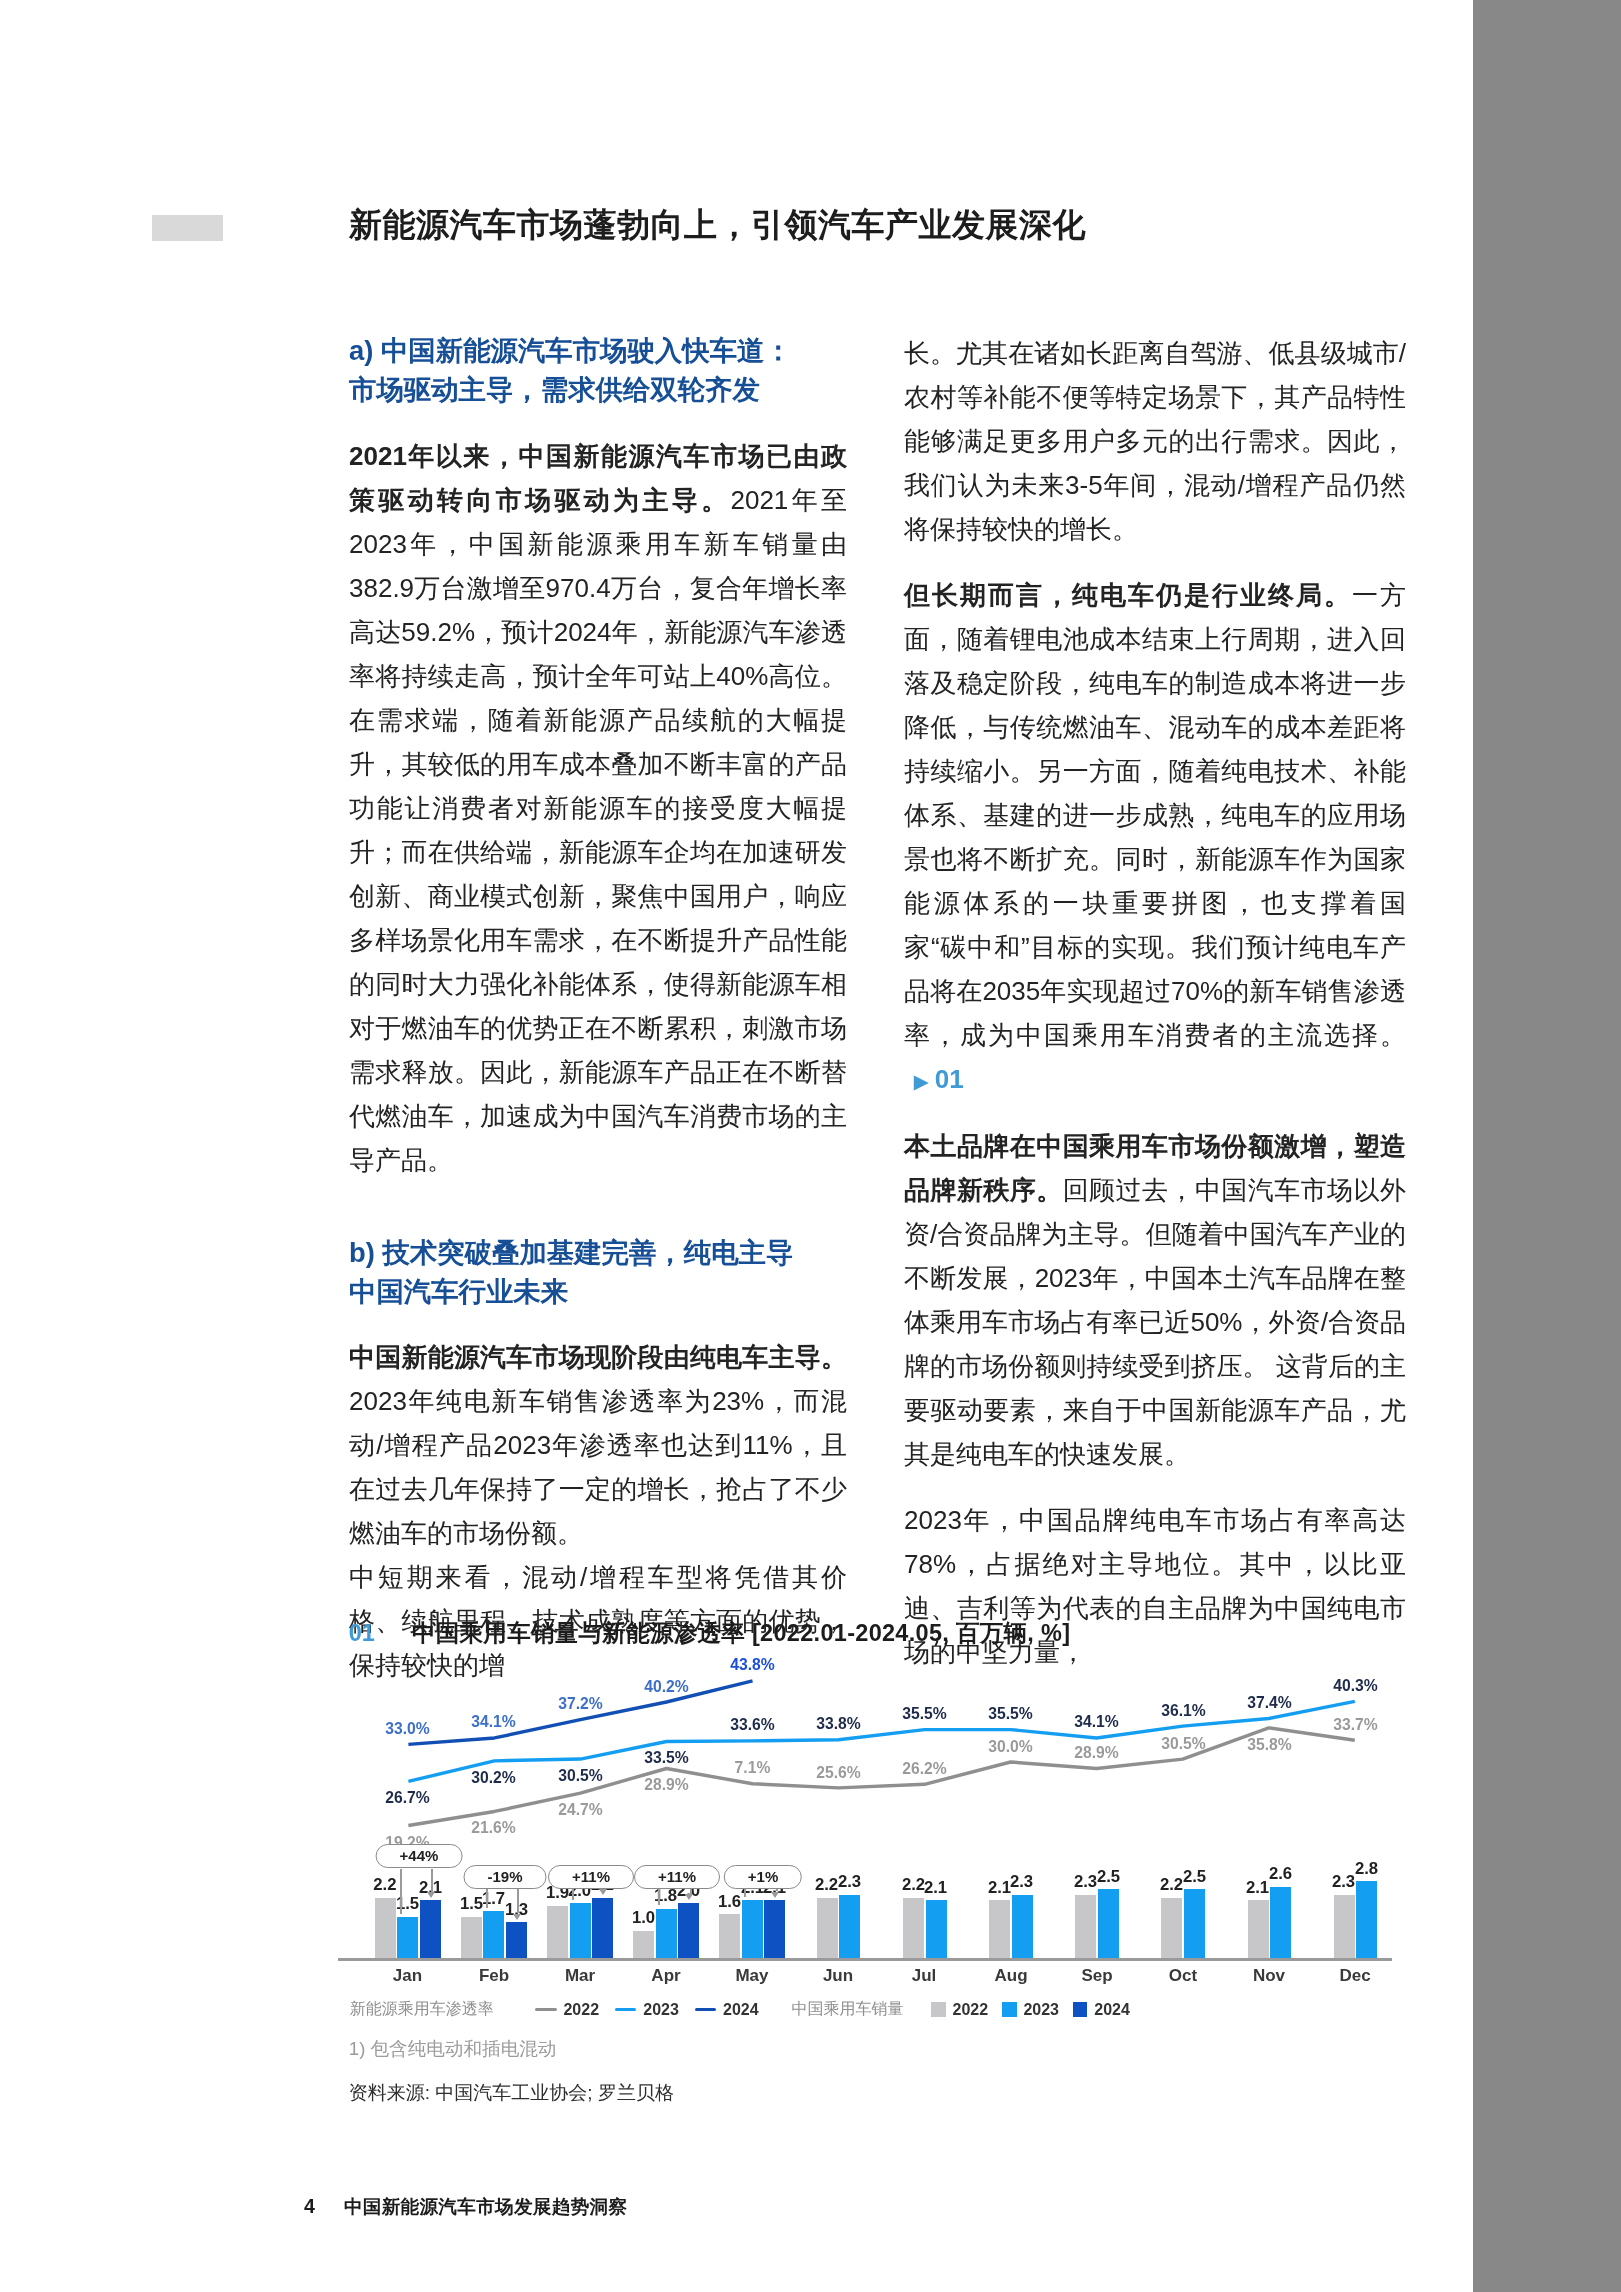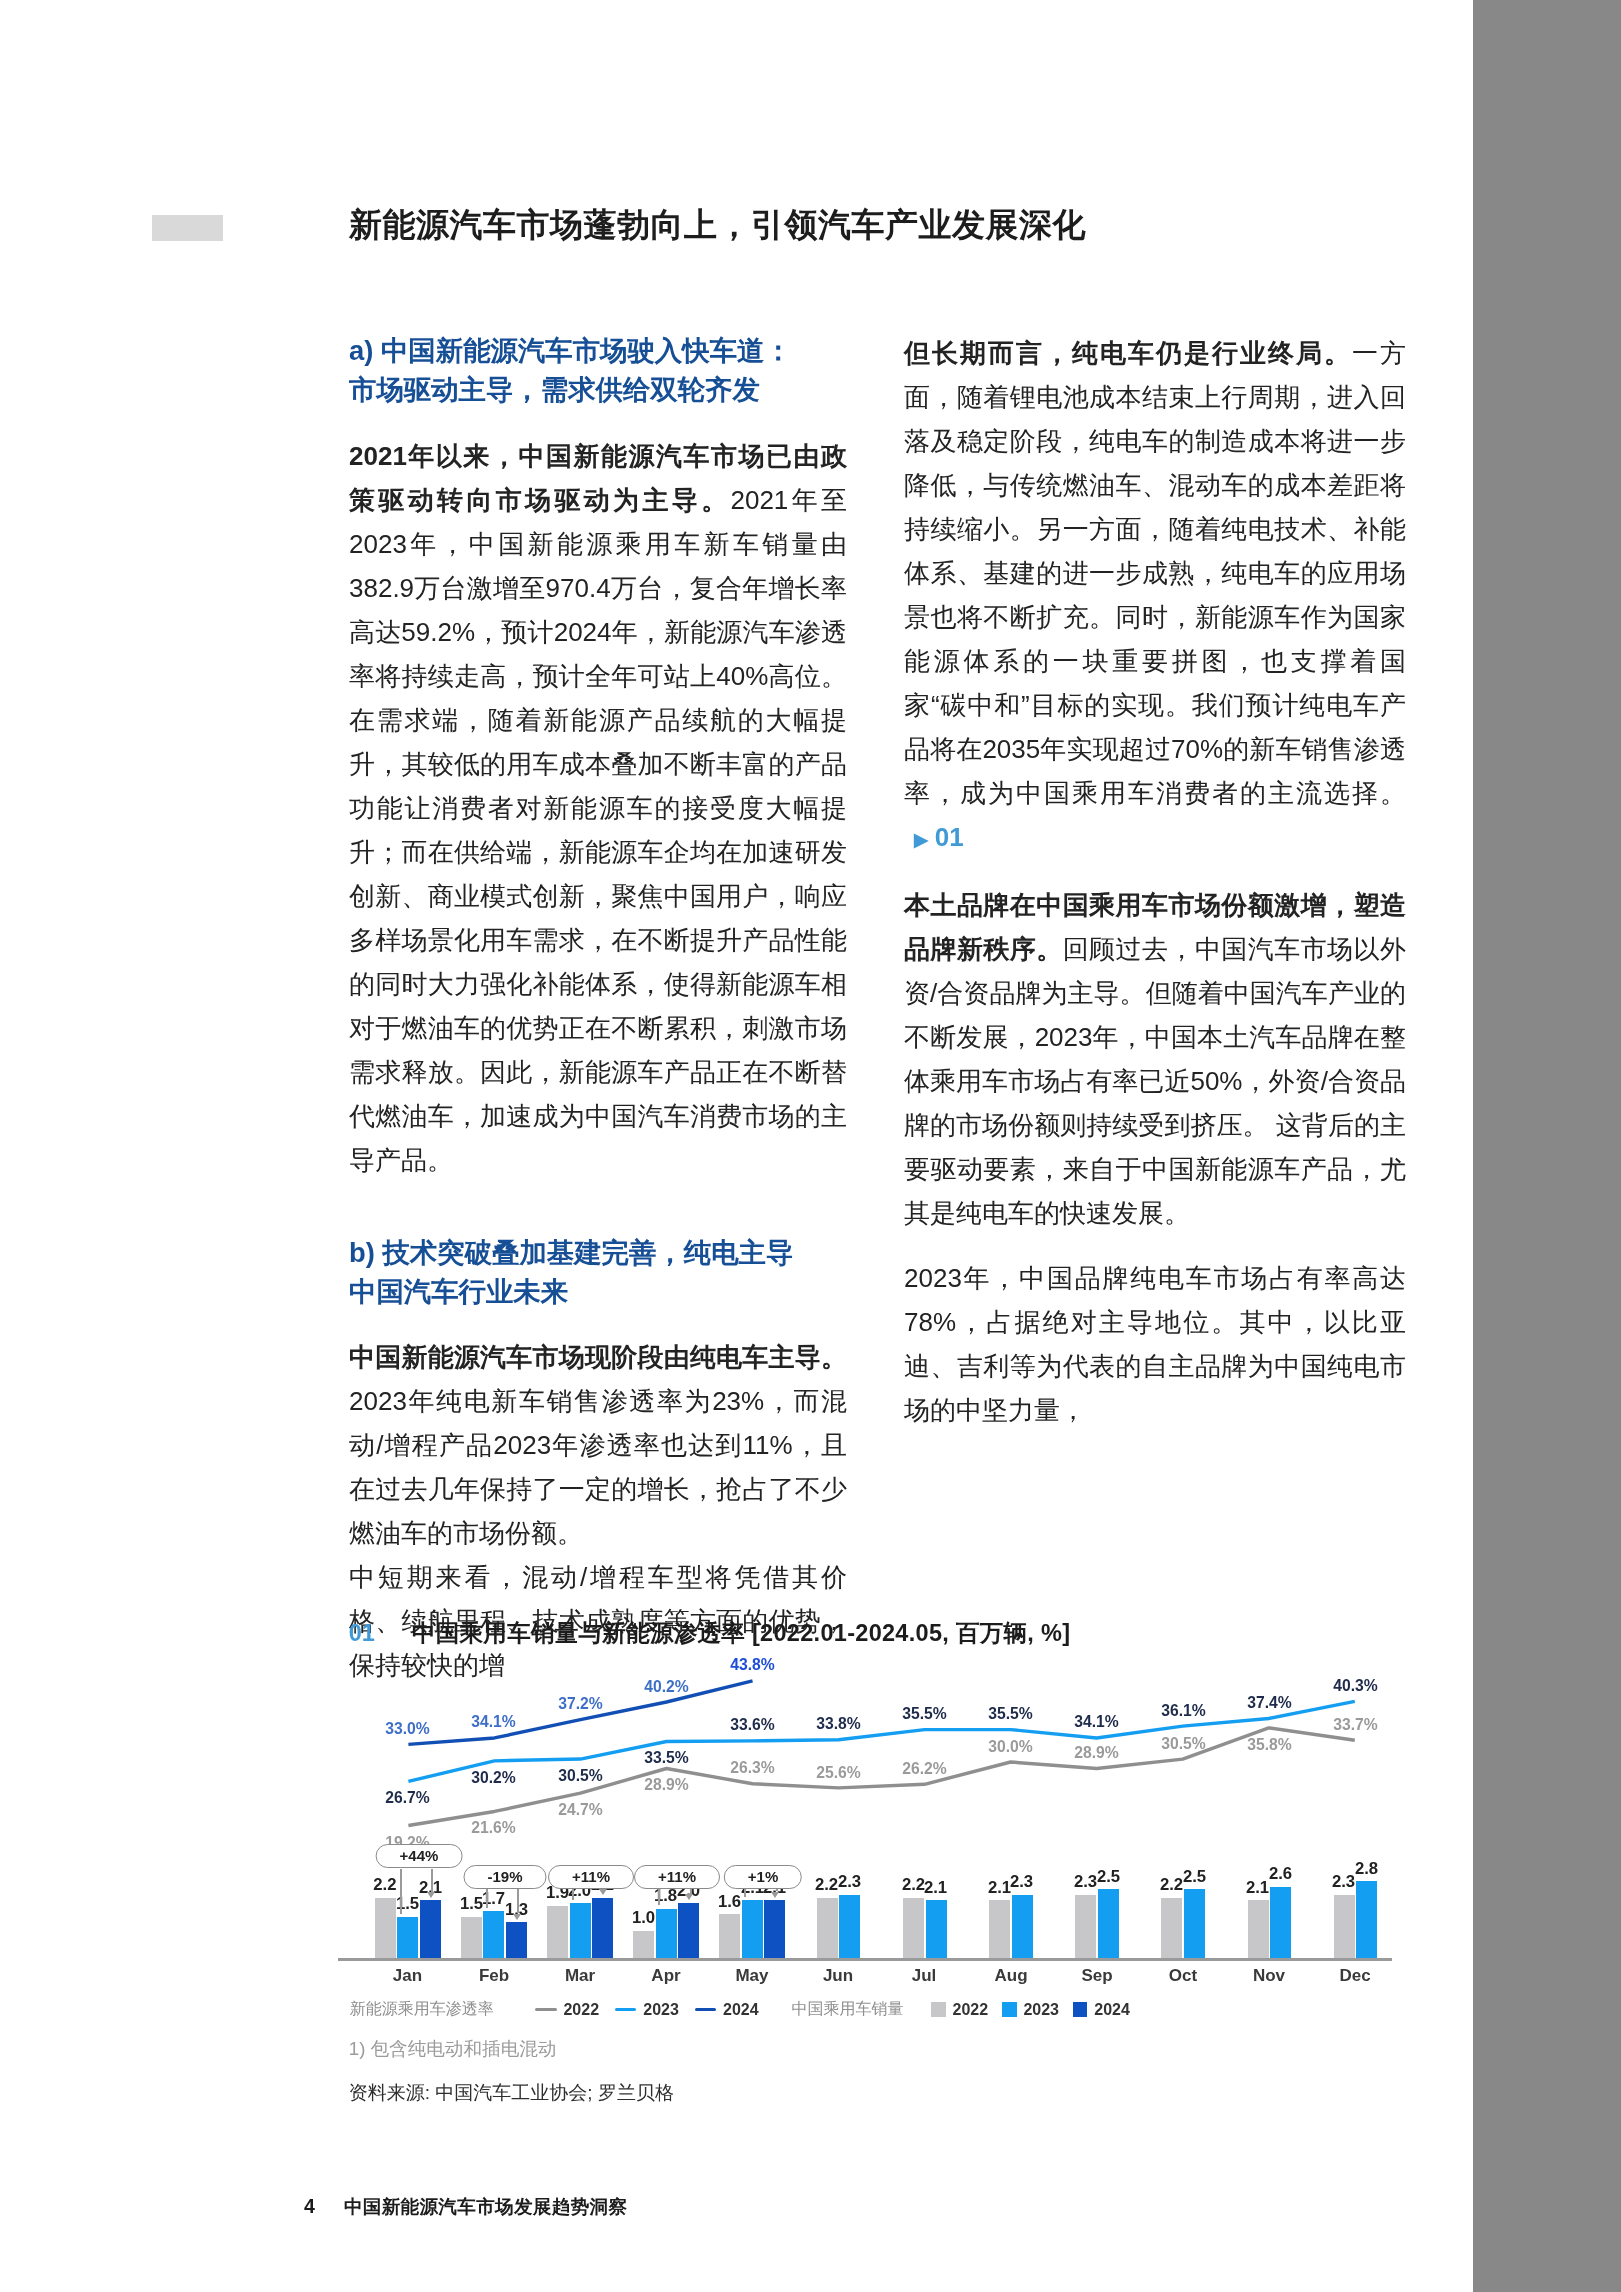--- a/index.html
+++ b/index.html
@@ -63,20 +63,21 @@
 
   <div class="col col-left">
     <h2 class="sec">a) 中国新能源汽车市场驶入快车道：市场驱动主导，需求供给双轮齐发</h2>
     <p><span class="lead">2021年以来，中国新能源汽车市场已由政策驱动转向市场驱动为主导。</span><span>2021年至2023年，中国新能源乘用车新车销量由382.9万台激增至970.4万台，复合年增长率高达59.2%，预计2024年，新能源汽车渗透率将持续走高，预计全年可站上40%高位。在需求端，随着新能源产品续航的大幅提升，其较低的用车成本叠加不断丰富的产品功能让消费者对新能源车的接受度大幅提升；而在供给端，新能源车企均在加速研发创新、商业模式创新，聚焦中国用户，响应多样场景化用车需求，在不断提升产品性能的同时大力强化补能体系，使得新能源车相对于燃油车的优势正在不断累积，刺激市场需求释放。因此，新能源车产品正在不断替代燃油车，加速成为中国汽车消费市场的主导产品。</span></p>
     <h2 class="sec mt">b) 技术突破叠加基建完善，纯电主导中国汽车行业未来</h2>
     <p class="nogap"><span class="lead">中国新能源汽车市场现阶段由纯电车主导。</span><span>2023年纯电新车销售渗透率为23%，而混动/增程产品2023年渗透率也达到11%，且在过去几年保持了一定的增长，抢占了不少燃油车的市场份额。</span></p>
     <p class="gtop">中短期来看，混动/增程车型将凭借其价格、续航里程、技术成熟度等方面的优势，保持较快的增</p>
   </div>
 
   <div class="col col-right">
+    <p>长。尤其在诸如长距离自驾游、低县级城市/农村等补能不便等特定场景下，其产品特性能够满足更多用户多元的出行需求。因此，我们认为未来3-5年间，混动/增程产品仍然将保持较快的增长。</p>
     <p><span class="lead">但长期而言，纯电车仍是行业终局。</span><span>一方面，随着锂电池成本结束上行周期，进入回落及稳定阶段，纯电车的制造成本将进一步降低，与传统燃油车、混动车的成本差距将持续缩小。另一方面，随着纯电技术、补能体系、基建的进一步成熟，纯电车的应用场景也将不断扩充。同时，新能源车作为国家能源体系的一块重要拼图，也支撑着国家“碳中和”目标的实现。我们预计纯电车产品将在2035年实现超过70%的新车销售渗透率，成为中国乘用车消费者的主流选择。</span><span class="figref"><span class="tri">▶</span><span>01</span></span></p>
     <p><span class="lead">本土品牌在中国乘用车市场份额激增，塑造品牌新秩序。</span><span>回顾过去，中国汽车市场以外资/合资品牌为主导。但随着中国汽车产业的不断发展，2023年，中国本土汽车品牌在整体乘用车市场占有率已近50%，外资/合资品牌的市场份额则持续受到挤压。 这背后的主要驱动要素，来自于中国新能源车产品，尤其是纯电车的快速发展。</span></p>
     <p>2023年，中国品牌纯电车市场占有率高达78%，占据绝对主导地位。其中，以比亚迪、吉利等为代表的自主品牌为中国纯电市场的中坚力量，</p>
   </div>
 
   <section class="fig">
     <div class="fig-head">
       <span class="fig-num">01</span>
       <span class="fig-title">中国乘用车销量与新能源渗透率 [2022.01-2024.05, 百万辆, %]</span>
     </div>
@@ -84,21 +85,21 @@
         <svg class="lines" width="1054" height="323" viewBox="0 0 1075 330">
           <polyline points="71.0,163.0 158.9,148.6 246.8,129.9 334.7,104.7 422.6,120.3 510.5,124.5 598.4,120.9 686.3,98.1 774.2,104.7 862.1,95.1 950.0,63.2 1037.9,75.9" fill="none" stroke="#8f8f8f" stroke-width="3.5" stroke-linejoin="round"></polyline>
           <polyline points="71.0,117.9 158.9,96.9 246.8,95.1 334.7,77.1 422.6,76.5 510.5,75.3 598.4,65.0 686.3,65.0 774.2,73.5 862.1,61.4 950.0,53.6 1037.9,36.2" fill="none" stroke="#149ef2" stroke-width="3.5" stroke-linejoin="round"></polyline>
           <polyline points="71.0,80.1 158.9,73.5 246.8,54.8 334.7,36.8 422.6,15.2" fill="none" stroke="#124fb5" stroke-width="3.5" stroke-linejoin="round"></polyline>
         </svg>
         <div class="axis" style="left: 0px; top: 292px; width: 1054px; height: 2.9px;"></div>
         <div class="line-lbl" style="left: 38px; top: 168px; color: rgb(154, 154, 154);">19.2%</div>
         <div class="line-lbl" style="left: 124px; top: 153px; color: rgb(154, 154, 154);">21.6%</div>
         <div class="line-lbl" style="left: 211px; top: 135px; color: rgb(154, 154, 154);">24.7%</div>
         <div class="line-lbl" style="left: 297px; top: 110px; color: rgb(154, 154, 154);">28.9%</div>
-        <div class="line-lbl" style="left: 383px; top: 93px; color: rgb(154, 154, 154);">26.3%</div>
+        <div class="line-lbl" style="left: 383px; top: 93px; color: rgb(154, 154, 154);">7.1%</div>
         <div class="line-lbl" style="left: 469px; top: 98px; color: rgb(154, 154, 154);">25.6%</div>
         <div class="line-lbl" style="left: 555px; top: 94px; color: rgb(154, 154, 154);">26.2%</div>
         <div class="line-lbl" style="left: 641px; top: 72px; color: rgb(154, 154, 154);">30.0%</div>
         <div class="line-lbl" style="left: 727px; top: 78px; color: rgb(154, 154, 154);">28.9%</div>
         <div class="line-lbl" style="left: 814px; top: 69px; color: rgb(154, 154, 154);">30.5%</div>
         <div class="line-lbl" style="left: 900px; top: 70px; color: rgb(154, 154, 154);">35.8%</div>
         <div class="line-lbl" style="left: 986px; top: 50px; color: rgb(154, 154, 154);">33.7%</div>
         <div class="line-lbl" style="left: 38px; top: 123px; color: rgb(30, 43, 74);">26.7%</div>
         <div class="line-lbl" style="left: 124px; top: 103px; color: rgb(30, 43, 74);">30.2%</div>
         <div class="line-lbl" style="left: 211px; top: 101px; color: rgb(30, 43, 74);">30.5%</div>

